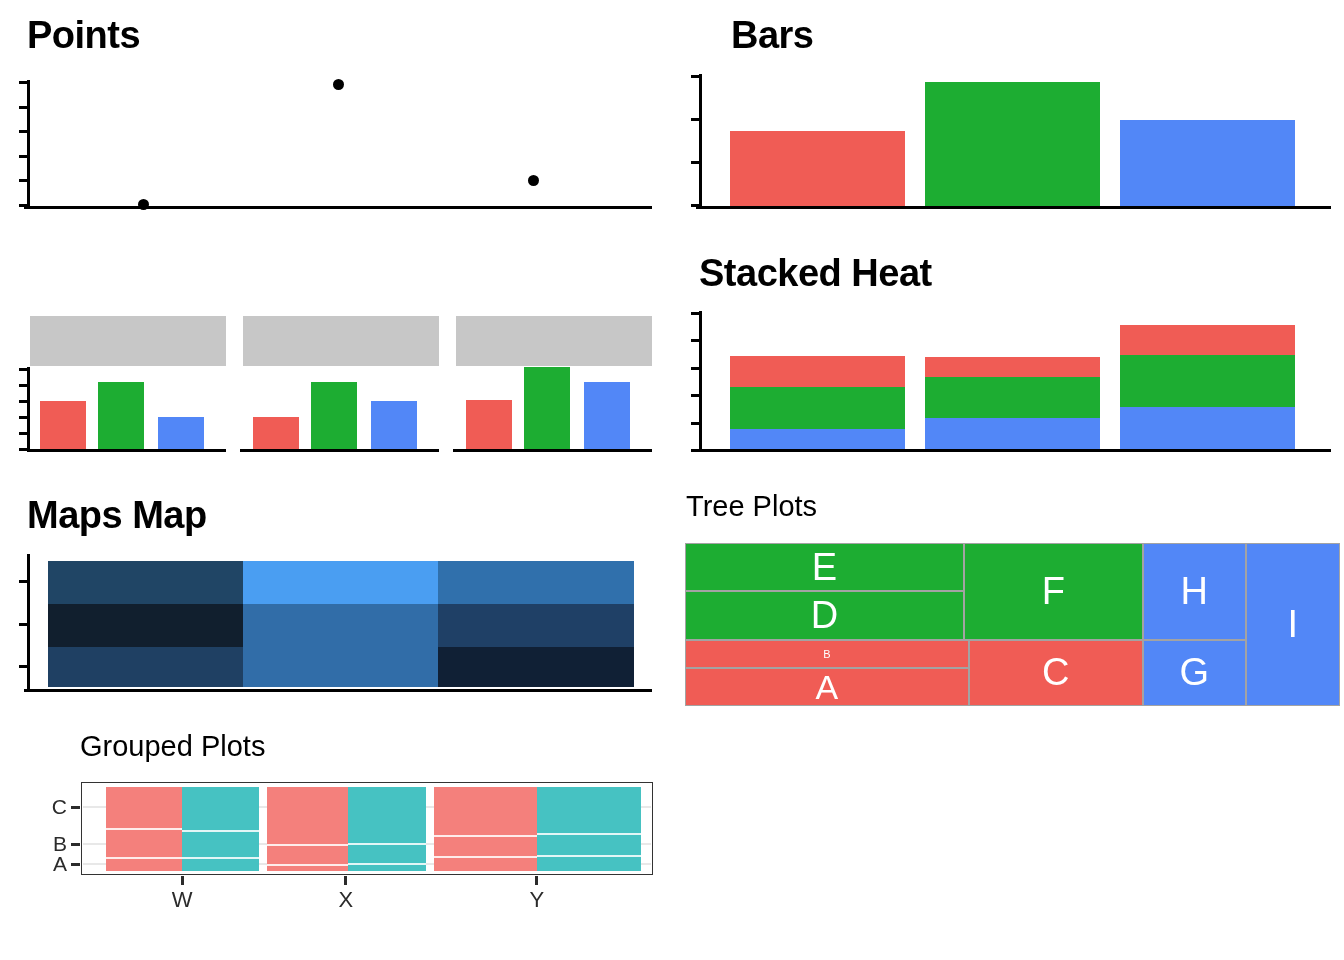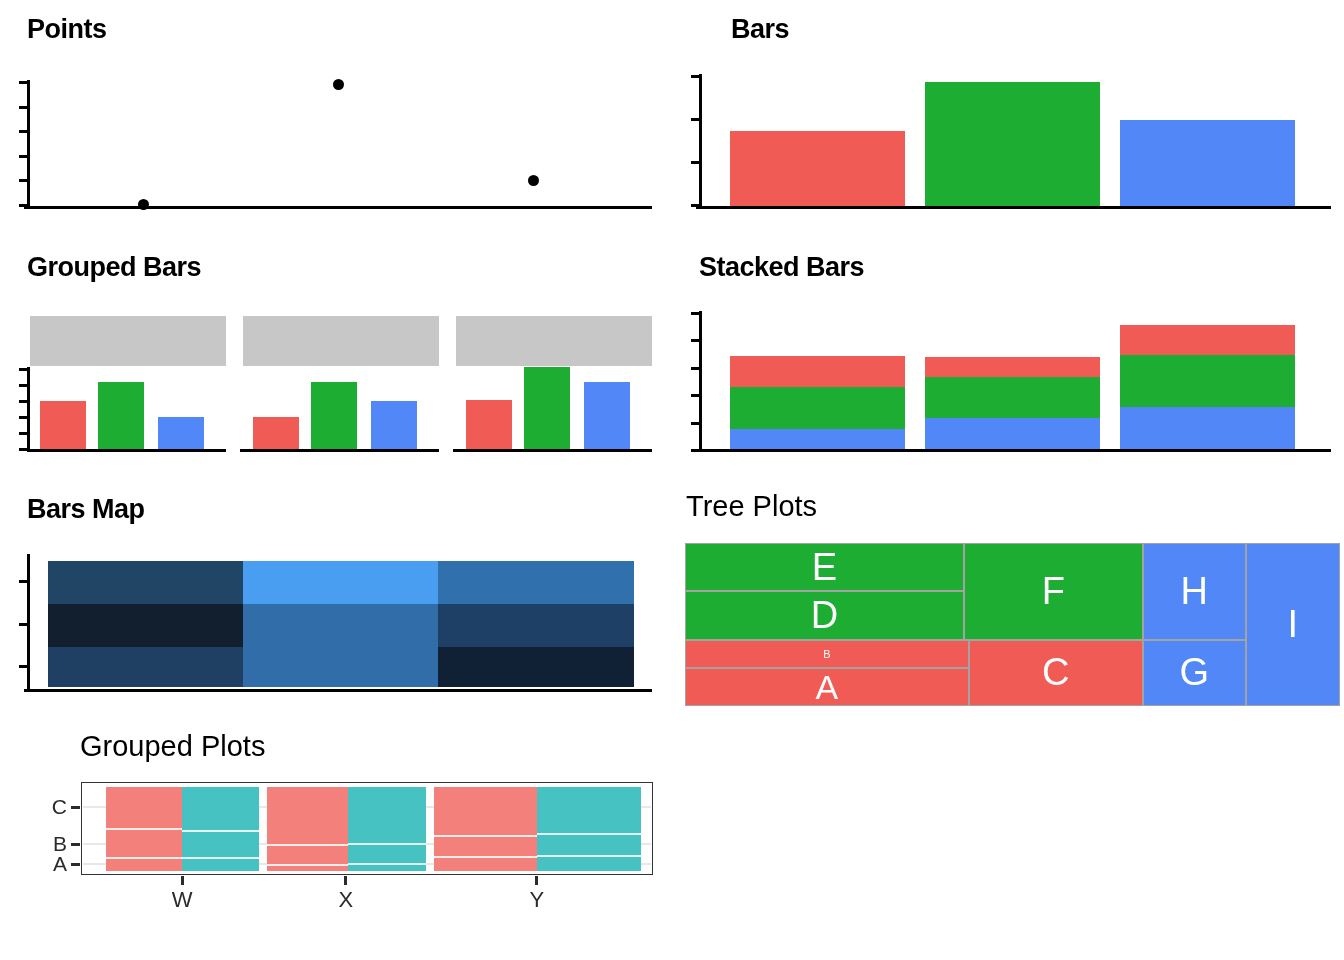--- a/index.html
+++ b/index.html
@@ -1,32 +1,31 @@
 <!DOCTYPE html>
 <html><head>
 <meta charset="utf-8">
 <style>
   html,body{margin:0;padding:0;background:#ffffff;}
   #canvas{position:relative;width:1344px;height:960px;background:#ffffff;overflow:hidden;
           font-family:"Liberation Sans",sans-serif;}
   .abs{position:absolute;}
   .title{position:absolute;margin:0;color:#000;white-space:nowrap;
          font-family:"Liberation Sans",sans-serif;line-height:1;}
-  .title.bold{font-weight:700;font-size:27px;letter-spacing:-0.5px;}
+  .title.bold{font-weight:700;font-size:38px;letter-spacing:-0.5px;}
   .title.light{font-weight:400;font-size:29px;}
 </style>
 </head>
 <body>
 
 <div id="canvas">
   <h2 class="title bold" style="left:27px;  top:16px;">Points</h2>
   <h2 class="title bold" style="left:731px; top:16px;">Bars</h2>
-  <h2 class="title bold" style="left:27px;  top:254px;">Grouped Bars</h2>
-  <h2 class="title bold" style="left:699px; top:254px;">Stacked Bars</h2>
-  <h2 class="title bold" style="left:27px;  top:496px;">Bars Map</h2>
+  <h2 class="title bold" style="left:699px; top:254px;">Stacked Heat</h2>
+  <h2 class="title bold" style="left:27px;  top:496px;">Maps Map</h2>
   <h2 class="title light" style="left:686px; top:492px;">Tree Plots</h2>
   <h2 class="title light" style="left:80px;  top:732px;">Grouped Plots</h2>
 <div class="abs" style="left: 27px; top: 80px; width: 3px; height: 129px; background: rgb(0, 0, 0);"></div>
     <div class="abs" style="left: 19px; top: 81px; width: 8px; height: 3px; background: rgb(0, 0, 0);"></div>
     <div class="abs" style="left: 19px; top: 106px; width: 8px; height: 3px; background: rgb(0, 0, 0);"></div>
     <div class="abs" style="left: 19px; top: 130px; width: 8px; height: 3px; background: rgb(0, 0, 0);"></div>
     <div class="abs" style="left: 19px; top: 155px; width: 8px; height: 3px; background: rgb(0, 0, 0);"></div>
     <div class="abs" style="left: 19px; top: 179px; width: 8px; height: 3px; background: rgb(0, 0, 0);"></div>
     <div class="abs" style="left: 19px; top: 204px; width: 8px; height: 3px; background: rgb(0, 0, 0);"></div>
     <div class="abs" style="left: 24px; top: 206px; width: 628px; height: 3px; background: rgb(0, 0, 0);"></div>

